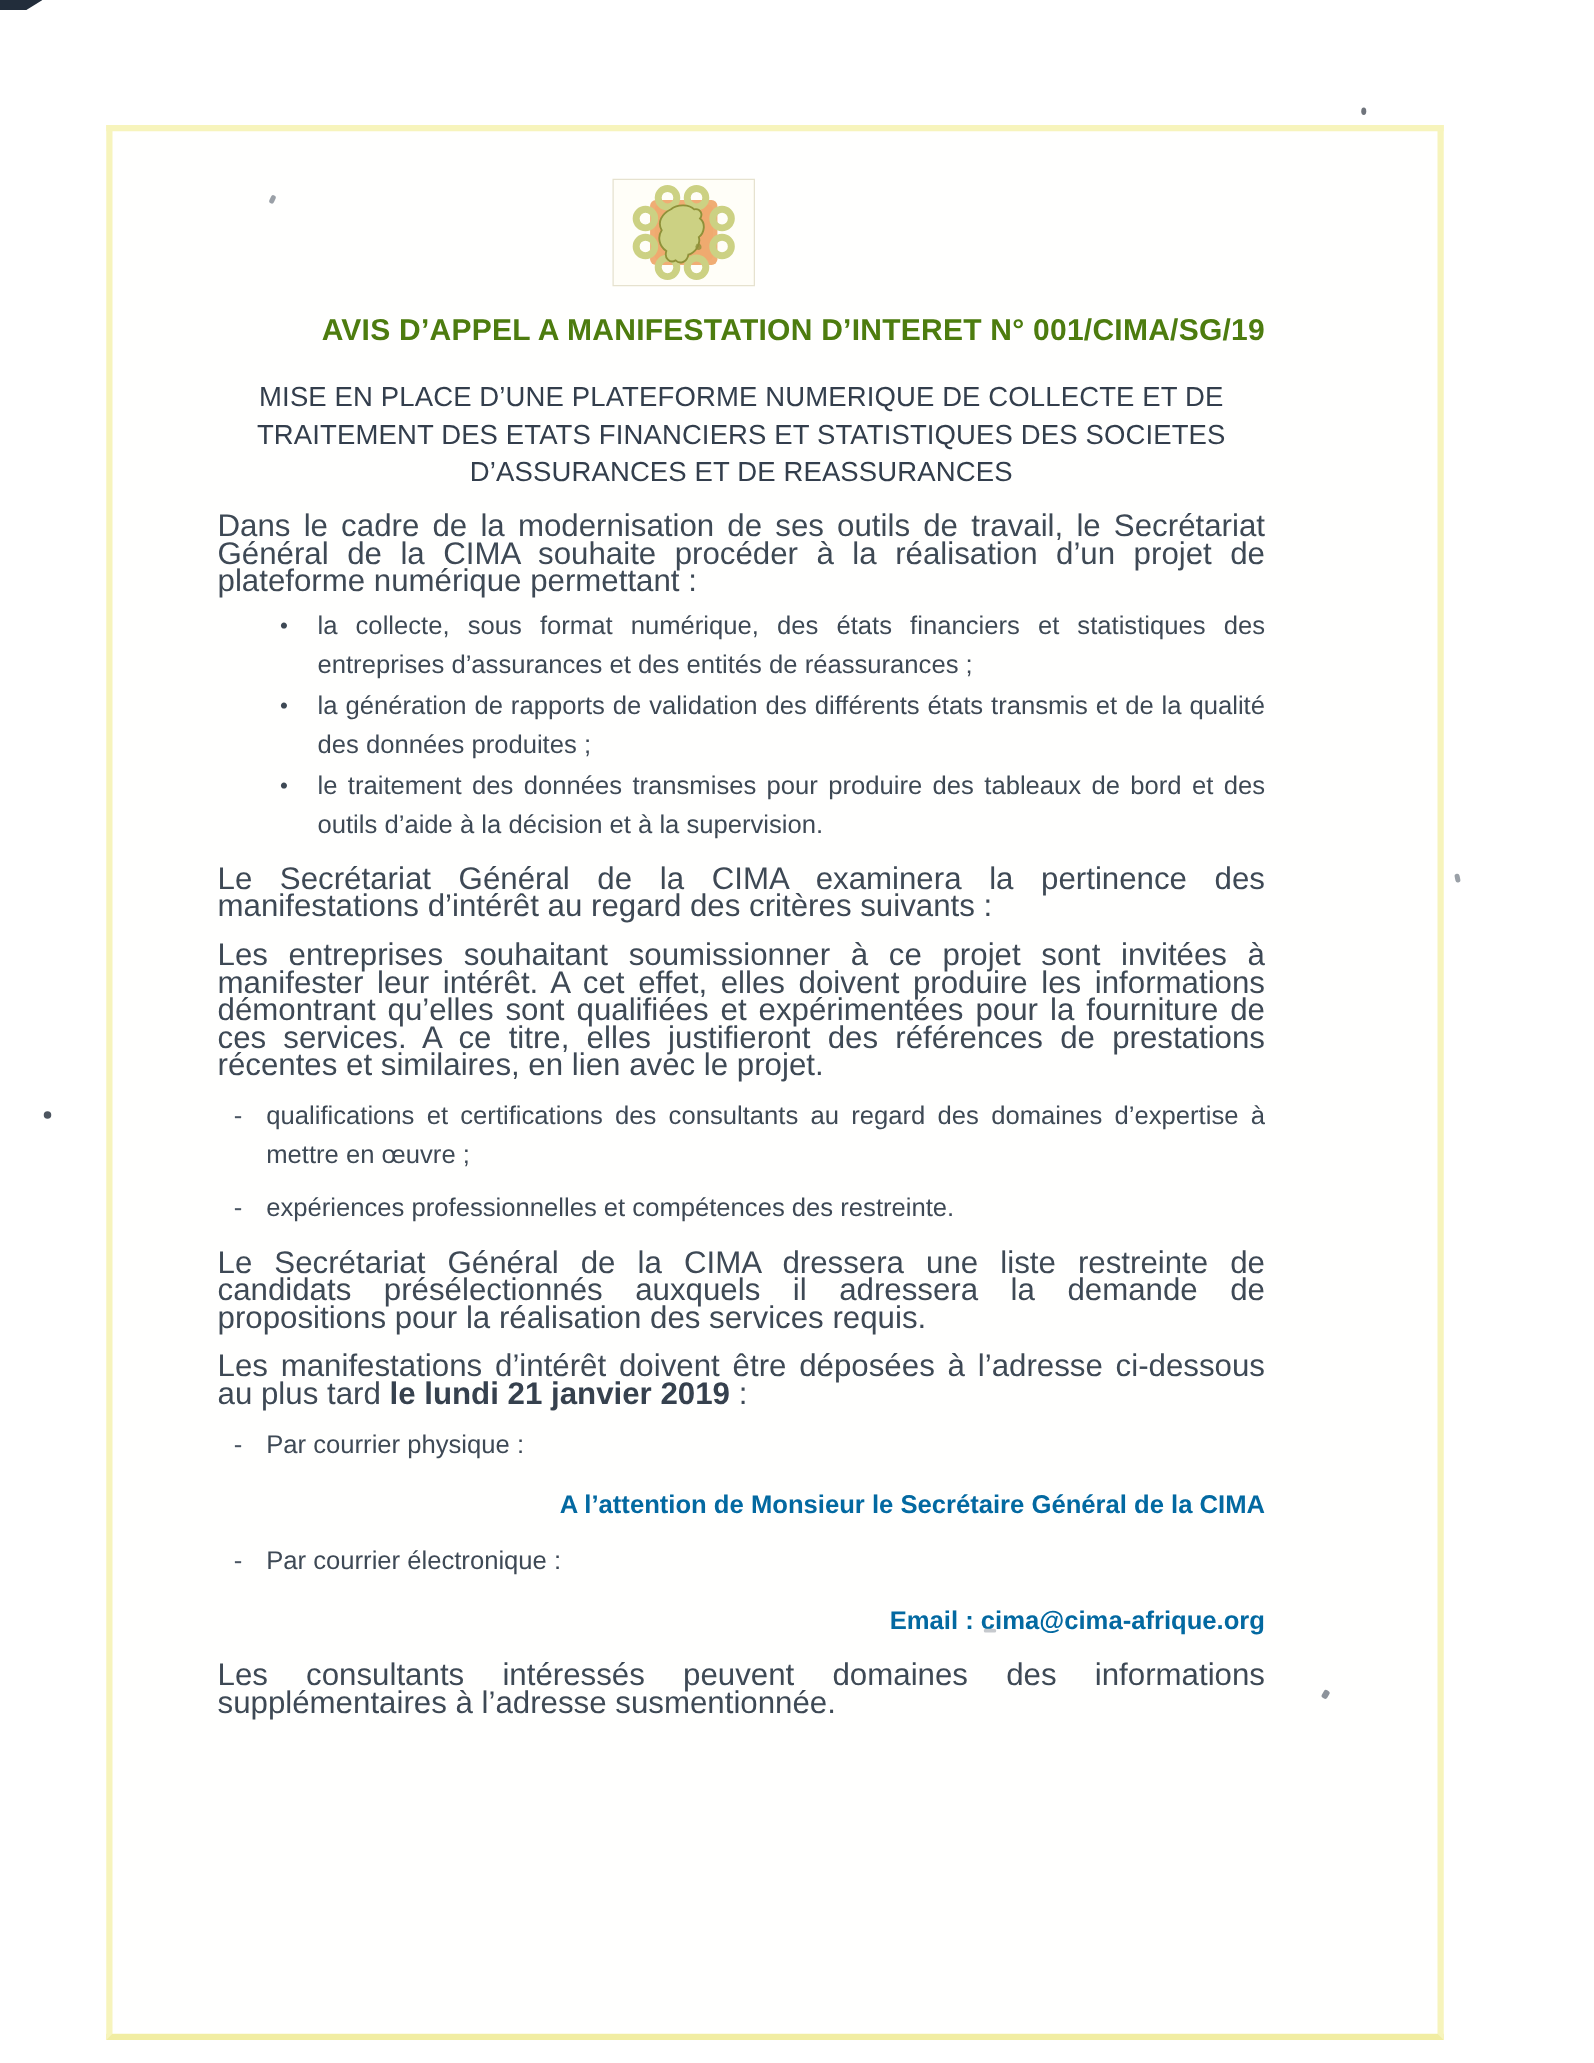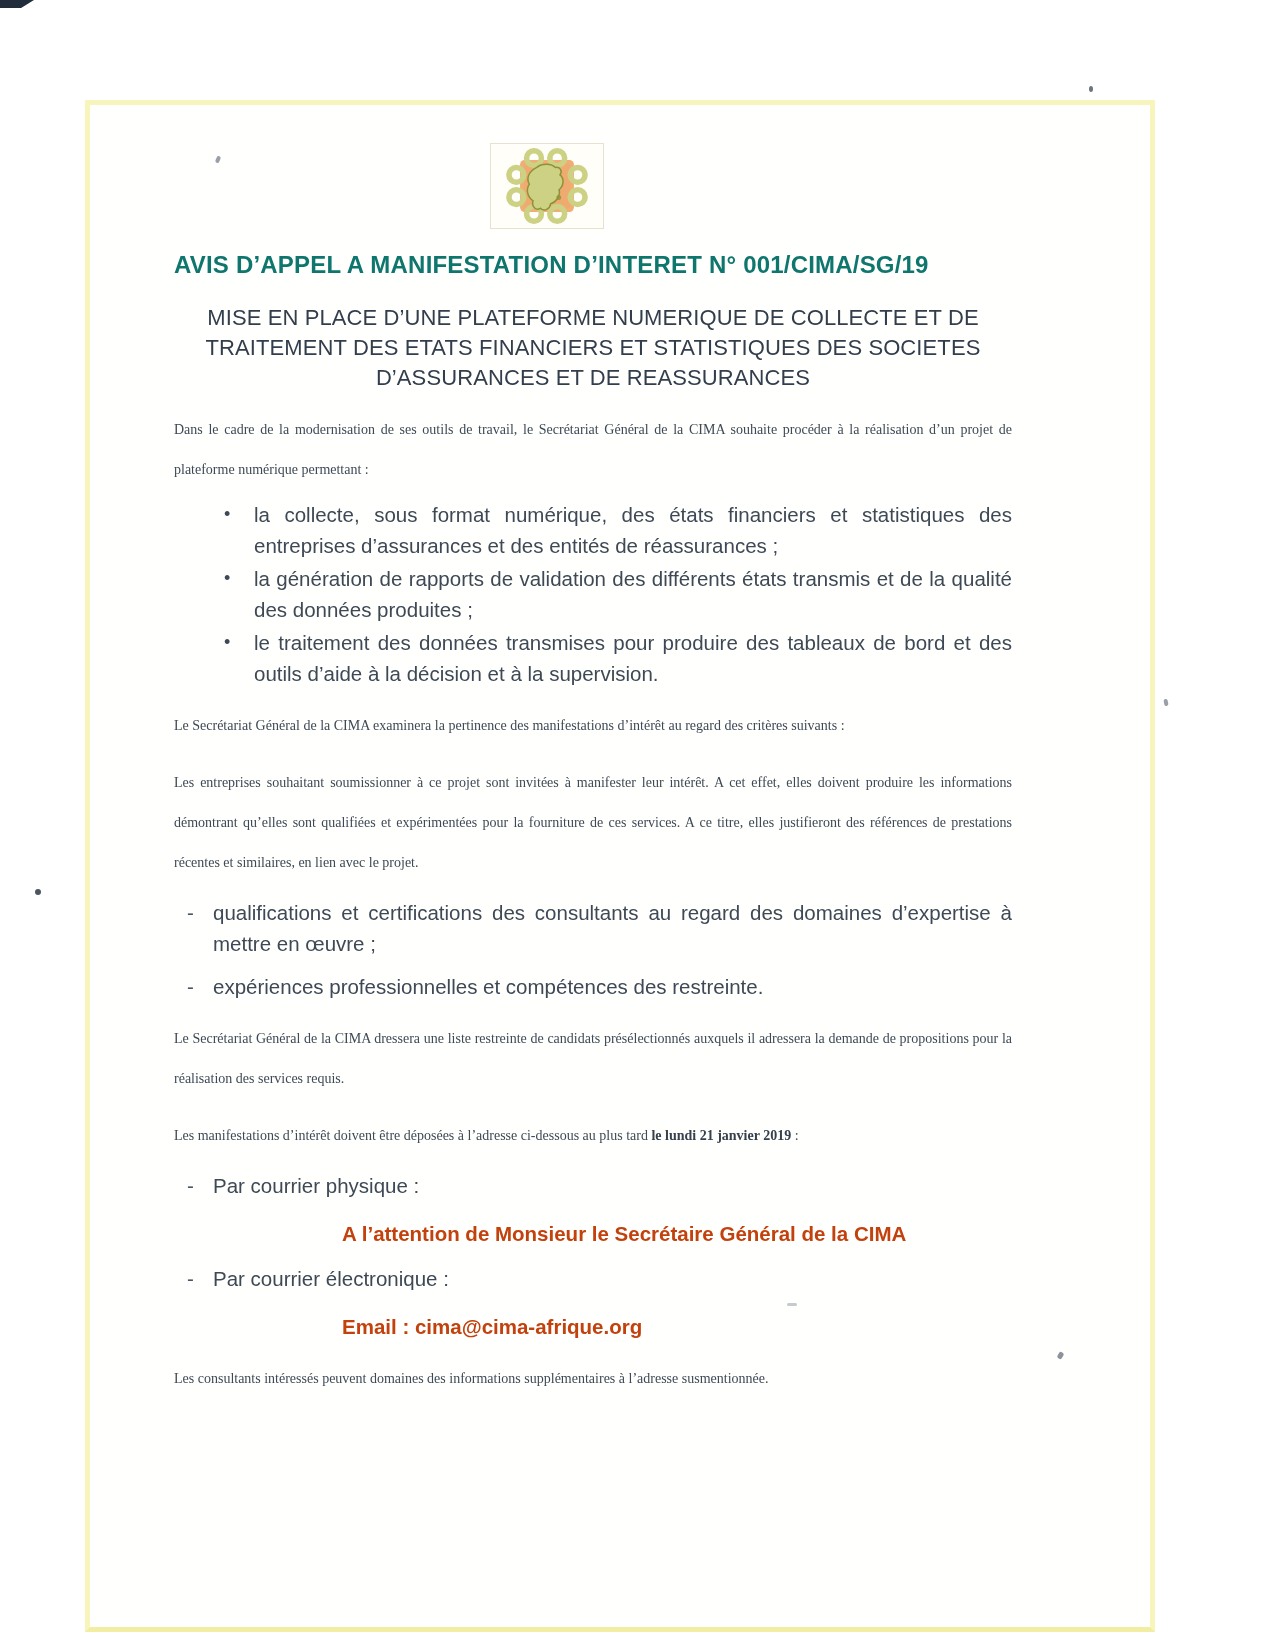--- a/index.html
+++ b/index.html
@@ -26,34 +26,33 @@
   .logo-box{
     width:112px;height:84px;
     transform:translateX(-46px);
     border:1px solid #e6e2cf;
     background:#fffef8;
     display:flex;align-items:center;justify-content:center;
   }
   
   .doc-title{
     margin:22px 0 0 0;
-    font-size:24px;font-weight:bold;color:#0f766e;
-    text-align:left;letter-spacing:.2px;
+    font-size:24px;font-weight:bold;color:#4d7c0f;
+    text-align:right;letter-spacing:.2px;
   }
   .doc-subtitle{
     margin:24px 10px 0 10px;
     font-size:22px;font-weight:normal;color:#333e4c;
     text-align:center;line-height:30px;letter-spacing:.1px;
   }
   
   .para{
     margin:17px 0 0 0;
-    font-size:14px;line-height:40px;
+    font-size:25px;line-height:22px;
     text-align:justify;
-    font-family:Liberation Serif, serif;
   }
   .bold-inline{font-weight:bold;color:#36414e;}
   
   .bullet-list{margin:9px 0 0 50px;}
   .bullet-item{
     display:flex;align-items:flex-start;
     font-size:20.5px;line-height:31px;margin-top:2px;
   }
   .bullet-marker{width:30px;flex:0 0 30px;font-size:18px;line-height:31px;}
   .bullet-text{flex:1;text-align:justify;}
@@ -62,22 +61,22 @@
   .dash-item{
     display:flex;align-items:flex-start;
     font-size:20.5px;line-height:31px;margin-top:12px;
   }
   .dash-marker{width:26px;flex:0 0 26px;color:#4a5562;}
   .dash-text{flex:1;text-align:justify;}
   
   .addr-line{
     margin:18px 0 0 168px;
     font-size:20.5px;line-height:30px;
-    font-weight:bold;color:#c2410c;
-    text-align:left;
+    font-weight:bold;color:#0369a1;
+    text-align:right;
   }
   
   .artifact{position:absolute;pointer-events:none;}
   .artifact-corner{
     left:0;top:0;width:34px;height:8px;background:#222d3b;
     clip-path:polygon(0 0,100% 0,62% 100%,0 100%);
   }
   .speck-a{left:1089px;top:86px;width:4px;height:6px;background:#6f747c;border-radius:50%;}
   .speck-b{left:216px;top:156px;width:4px;height:7px;background:#9aa0a7;border-radius:2px;transform:rotate(24deg);}
   .speck-c{left:35px;top:889px;width:6px;height:6px;background:#4d5560;border-radius:50%;}

